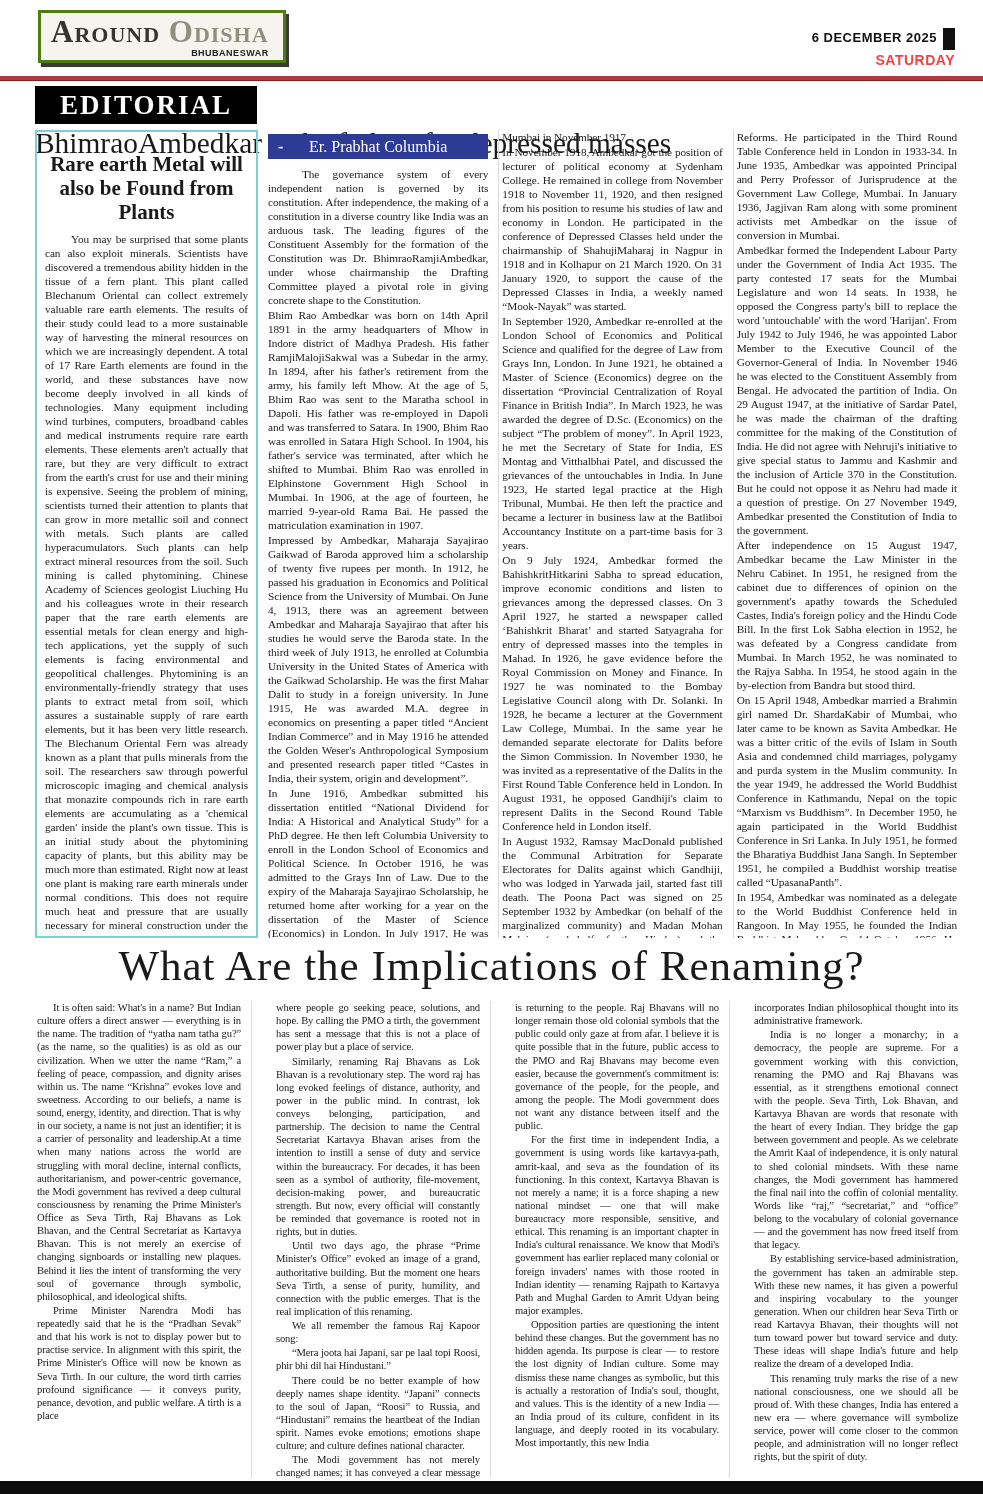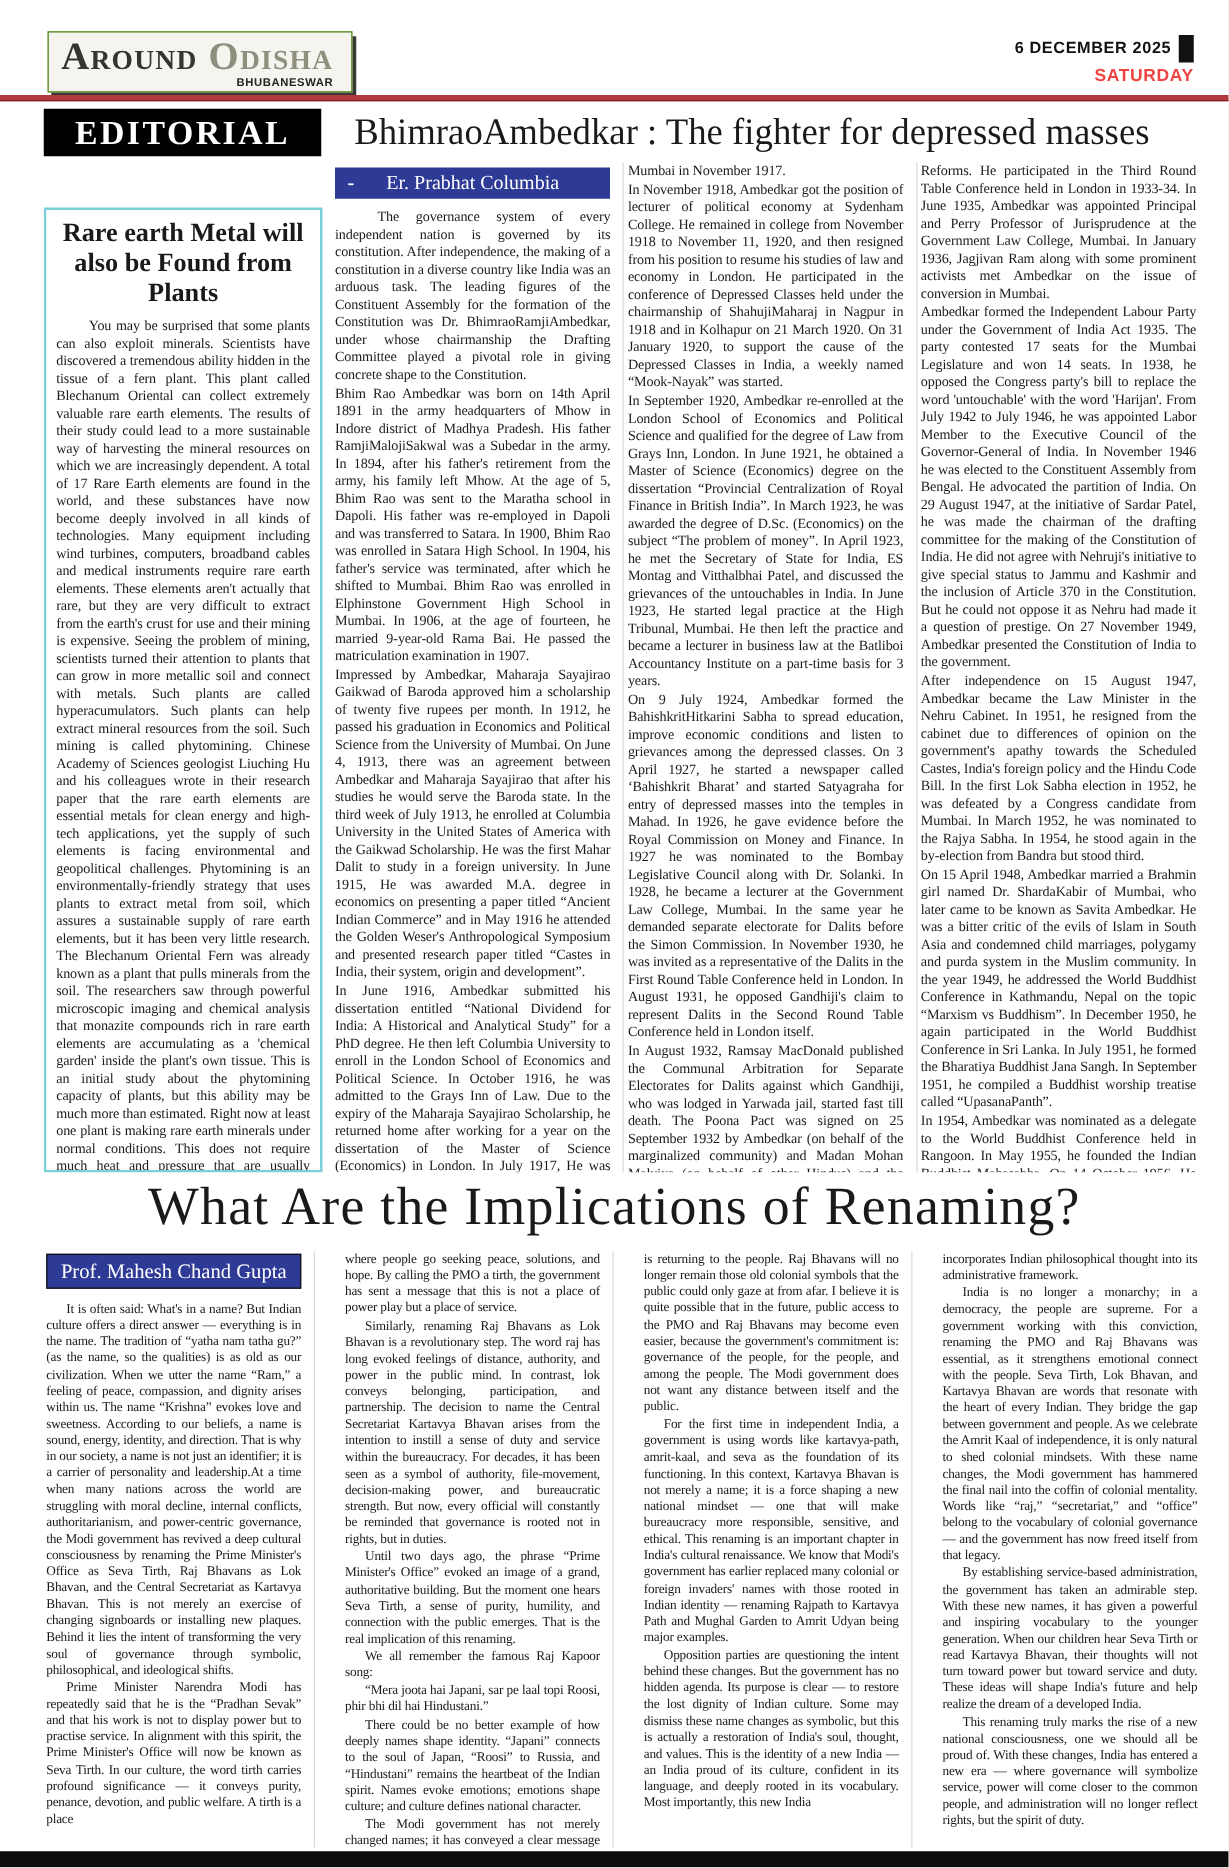--- a/index.html
+++ b/index.html
@@ -4,50 +4,50 @@
 <style>
   html,body { margin:0; padding:0; background:#e9e9e9; }
   .page {
     position:relative; width:983px; height:1494px; margin:0 auto;
     background:#ffffff; overflow:hidden;
     font-family:"Liberation Serif","DejaVu Serif",serif; color:#1a1a1a;
   }
   
   .masthead { position:absolute; top:10px; left:38px; right:28px; height:62px; }
   .brandbox {
-    display:inline-block; border:1px solid #4d7c0f; background:#f5f4ee;
-    padding:4px 14px 2px 10px; box-shadow:3px 4px 0 #3a3a35;margin-top:15px;
+    display:inline-block; border:3px solid #4d7c0f; background:#f5f4ee;
+    padding:4px 14px 2px 10px; box-shadow:3px 4px 0 #3a3a35;
   }
   .brand-line { font-size:31px; line-height:30px; letter-spacing:1px; font-variant:small-caps; }
   .brand-word1 { color:#35352f; font-weight:600; }
   .brand-word2 { color:#8f8f7e; font-weight:600; }
   .brand-city {
     display:block; text-align:right; font-family:"Liberation Sans",sans-serif;
     font-size:9px; font-weight:bold; color:#222; letter-spacing:.5px; margin-top:1px;
   }
   .dateblock { position:absolute; right:0; top:18px; text-align:right; font-family:"Liberation Sans",sans-serif; }
   .dateline { font-size:13px; font-weight:bold; color:#111; letter-spacing:.5px; }
   .date-marker { display:inline-block; width:12px; height:22px; background:#111; vertical-align:middle; margin-left:6px; }
   .dayline { font-size:14px; font-weight:bold; color:#ef4444; letter-spacing:.5px; margin-top:2px; }
   .red-rule { position:absolute; top:76px; left:0; right:0; height:4px; background:#b23a3e; border-bottom:1px solid #7e2022; }
   
-  .top-titles { position:absolute; top:86px; left:35px; right:23px; height:40px; display:flex; align-items:center; }
+  .top-titles { position:absolute; top:86px; left:35px; right:23px; height:40px; display:flex; align-items:flex-start;flex-direction:column; }
   .editorial-banner {
     width:222px; background:#000; color:#fff; text-align:center;
     font-size:27px; font-weight:bold; letter-spacing:2px; line-height:38px; flex:none;
   }
   .main-headline {
     flex:1; margin:0; text-align:center; font-size:30px; font-weight:500;
     line-height:38px; white-space:nowrap; transform:scaleX(.98); transform-origin:left;
   }
   
   .upper-body { position:absolute; top:130px; left:35px; right:23px; height:808px; display:flex; gap:7px; overflow:hidden; }
   .editorial-box {
-    width:223px; flex:none; border:2px solid #7ccfd6; padding:4px 8px 6px 8px;
-    box-sizing:border-box; overflow:hidden;margin-top:36px;
+    width:223px; flex:none; border:2px solid #7ccfd6; padding:18px 8px 6px 8px;
+    box-sizing:border-box; overflow:hidden;
   }
   .editorial-title {
     margin:2px 0 8px 0; text-align:center; font-size:21px; line-height:24px; font-weight:bold;
   }
   .col { flex:1; overflow:hidden; padding:0 3px; }
   .col + .col { border-left:1px solid #d9d9d9; }
   .byline-bar {
     background:#2e3b96; color:#fff; height:25px; line-height:25px; margin:4px 0 8px 0;
     text-align:center; font-size:16px; position:relative;
   }
@@ -144,23 +144,20 @@
         </div>
     </div>
 
   </div>
 
   <h1 class="ren-title">What Are the Implications of Renaming?</h1>
 
   <div class="ren-cols ren">
 
     <div class="rcol">
-      <div class="byline-bar2">
-        <span>Prof. Mahesh Chand Gupta</span>
-      </div>
       <div class="flow">
           <p>It is often said: What's in a name? But Indian culture offers a direct answer — everything is in the name. The tradition of “yatha nam tatha gu?” (as the name, so the qualities) is as old as our civilization. When we utter the name “Ram,” a feeling of peace, compassion, and dignity arises within us. The name “Krishna” evokes love and sweetness. According to our beliefs, a name is sound, energy, identity, and direction. That is why in our society, a name is not just an identifier; it is a carrier of personality and leadership.At a time when many nations across the world are struggling with moral decline, internal conflicts, authoritarianism, and power-centric governance, the Modi government has revived a deep cultural consciousness by renaming the Prime Minister's Office as Seva Tirth, Raj Bhavans as Lok Bhavan, and the Central Secretariat as Kartavya Bhavan. This is not merely an exercise of changing signboards or installing new plaques. Behind it lies the intent of transforming the very soul of governance through symbolic, philosophical, and ideological shifts.</p>
           <p>Prime Minister Narendra Modi has repeatedly said that he is the “Pradhan Sevak” and that his work is not to display power but to practise service. In alignment with this spirit, the Prime Minister's Office will now be known as Seva Tirth. In our culture, the word tirth carries profound significance — it conveys purity, penance, devotion, and public welfare. A tirth is a place</p>
         </div>
     </div>
 
     <div class="rcol cont">
       <div class="flow">
           <p>where people go seeking peace, solutions, and hope. By calling the PMO a tirth, the government has sent a message that this is not a place of power play but a place of service.</p>
           <p>Similarly, renaming Raj Bhavans as Lok Bhavan is a revolutionary step. The word raj has long evoked feelings of distance, authority, and power in the public mind. In contrast, lok conveys belonging, participation, and partnership. The decision to name the Central Secretariat Kartavya Bhavan arises from the intention to instill a sense of duty and service within the bureaucracy. For decades, it has been seen as a symbol of authority, file-movement, decision-making power, and bureaucratic strength. But now, every official will constantly be reminded that governance is rooted not in rights, but in duties.</p>

